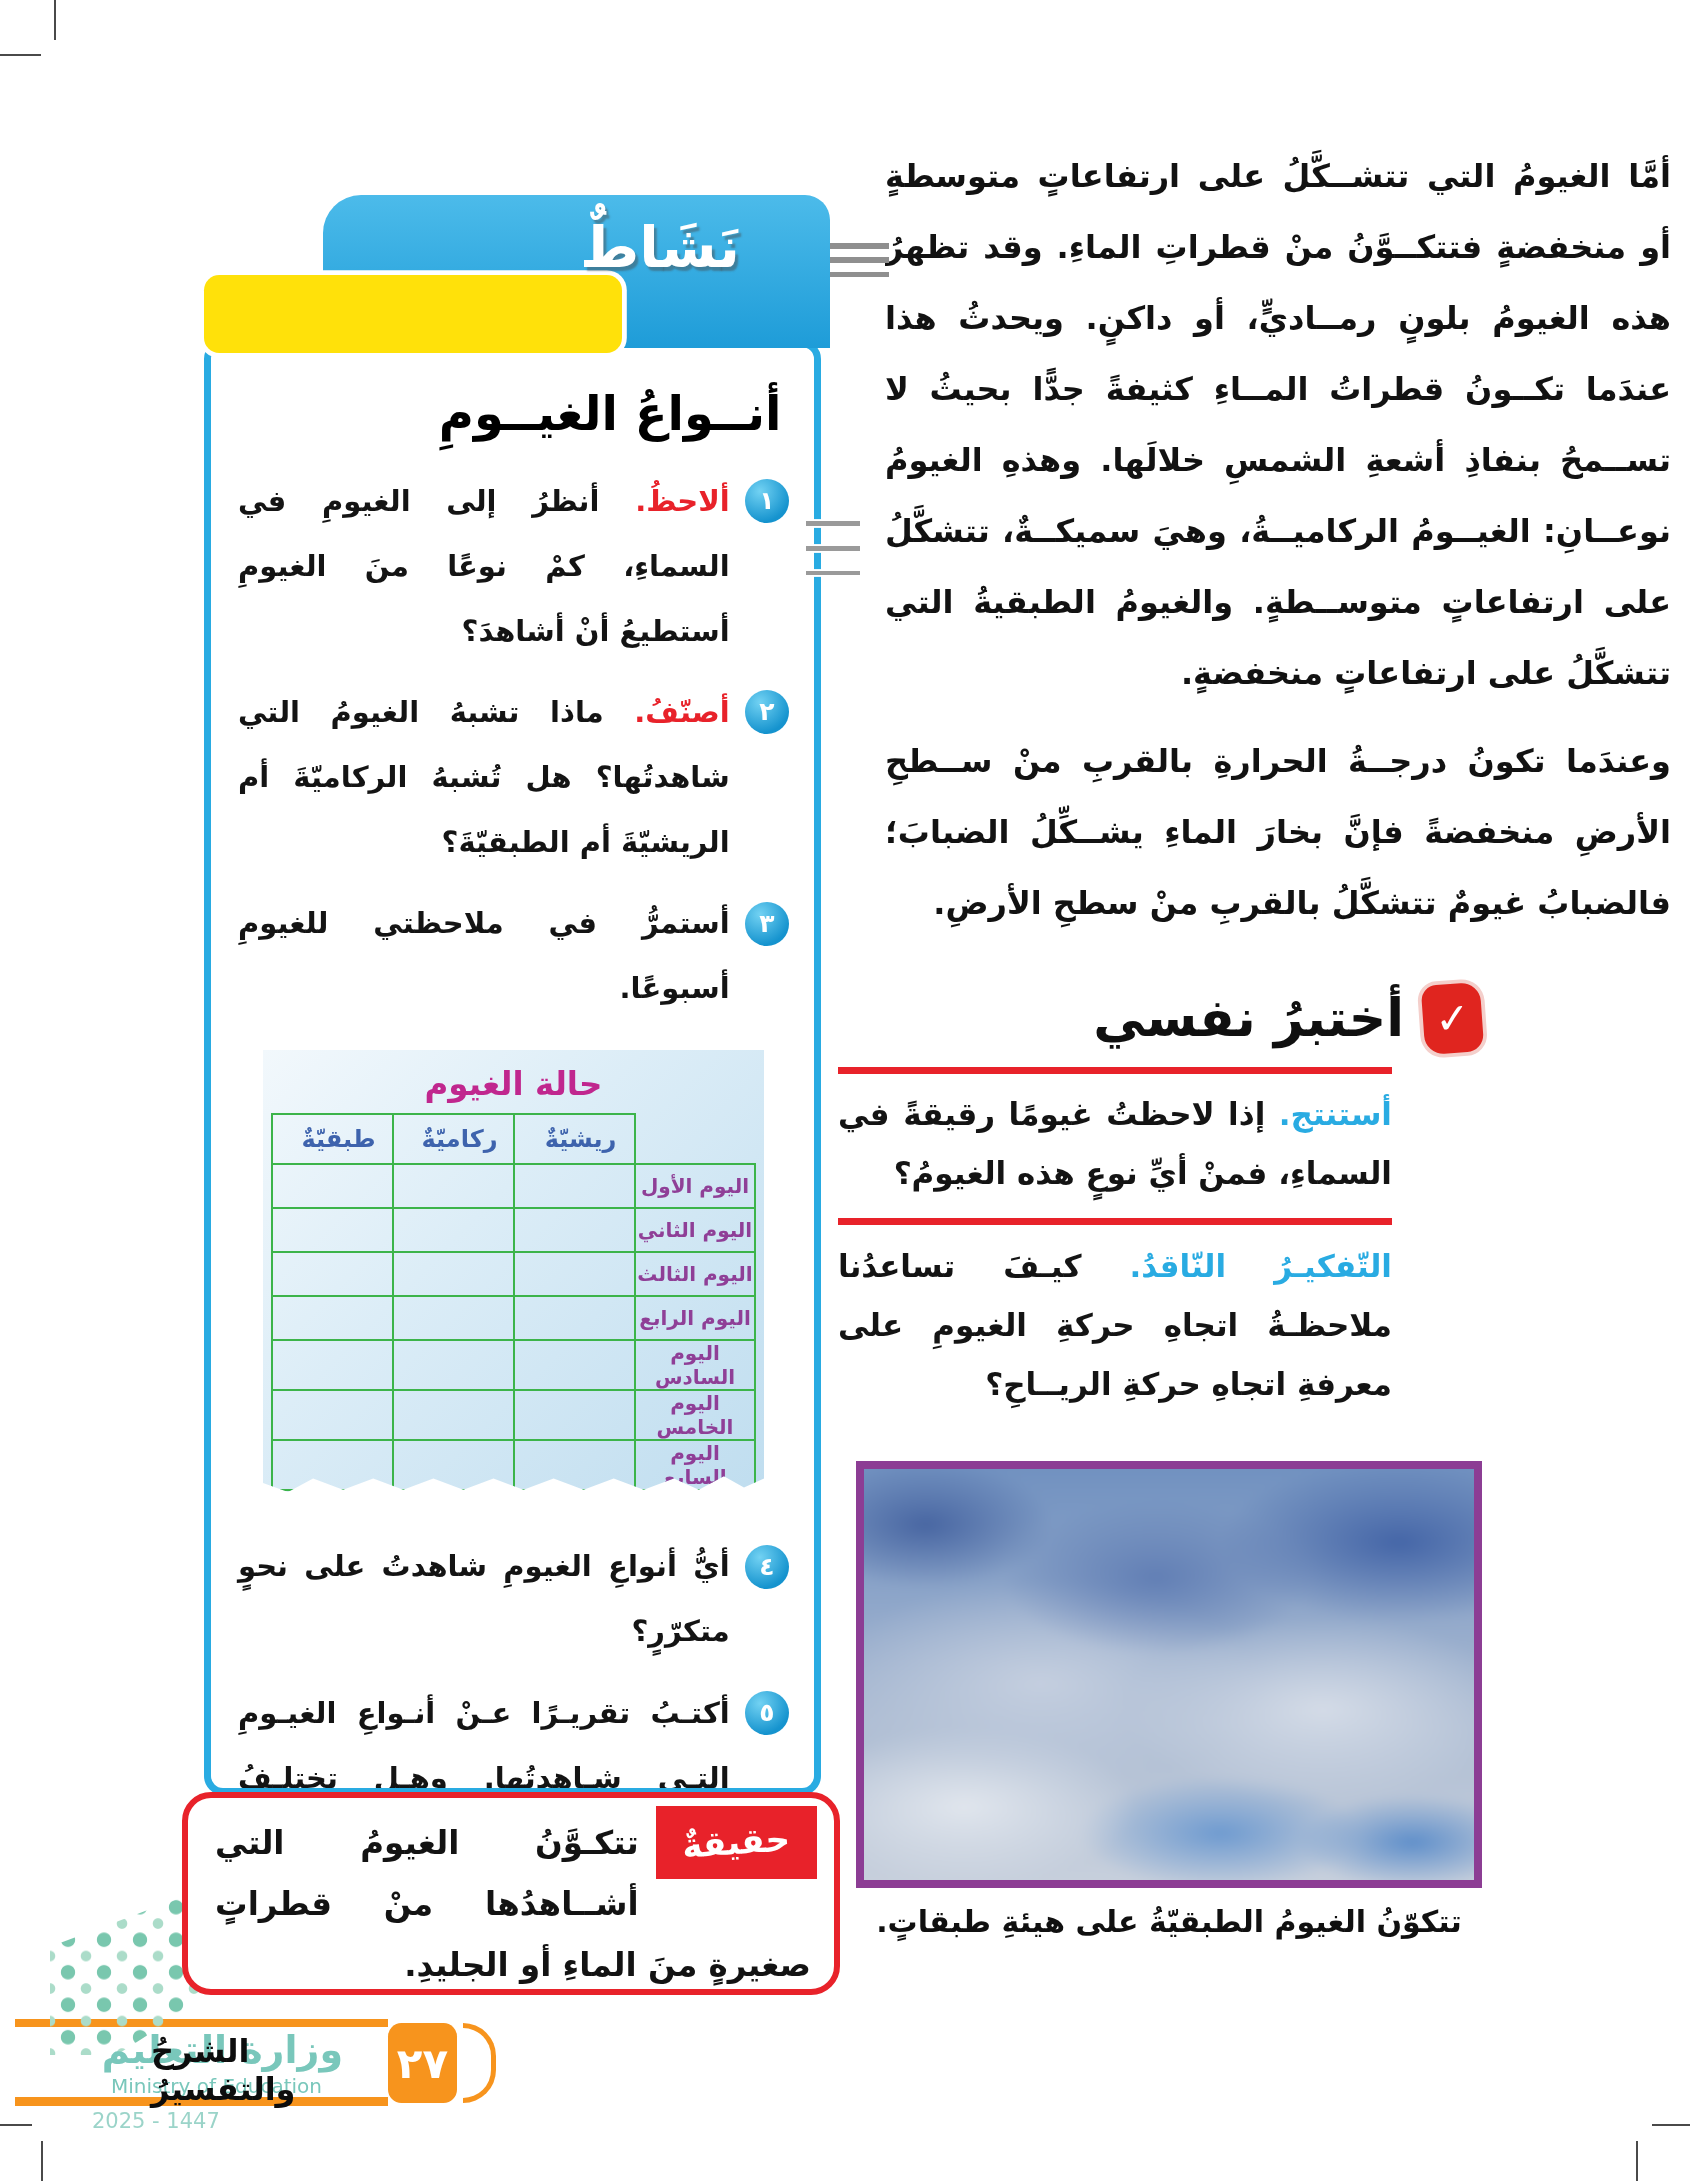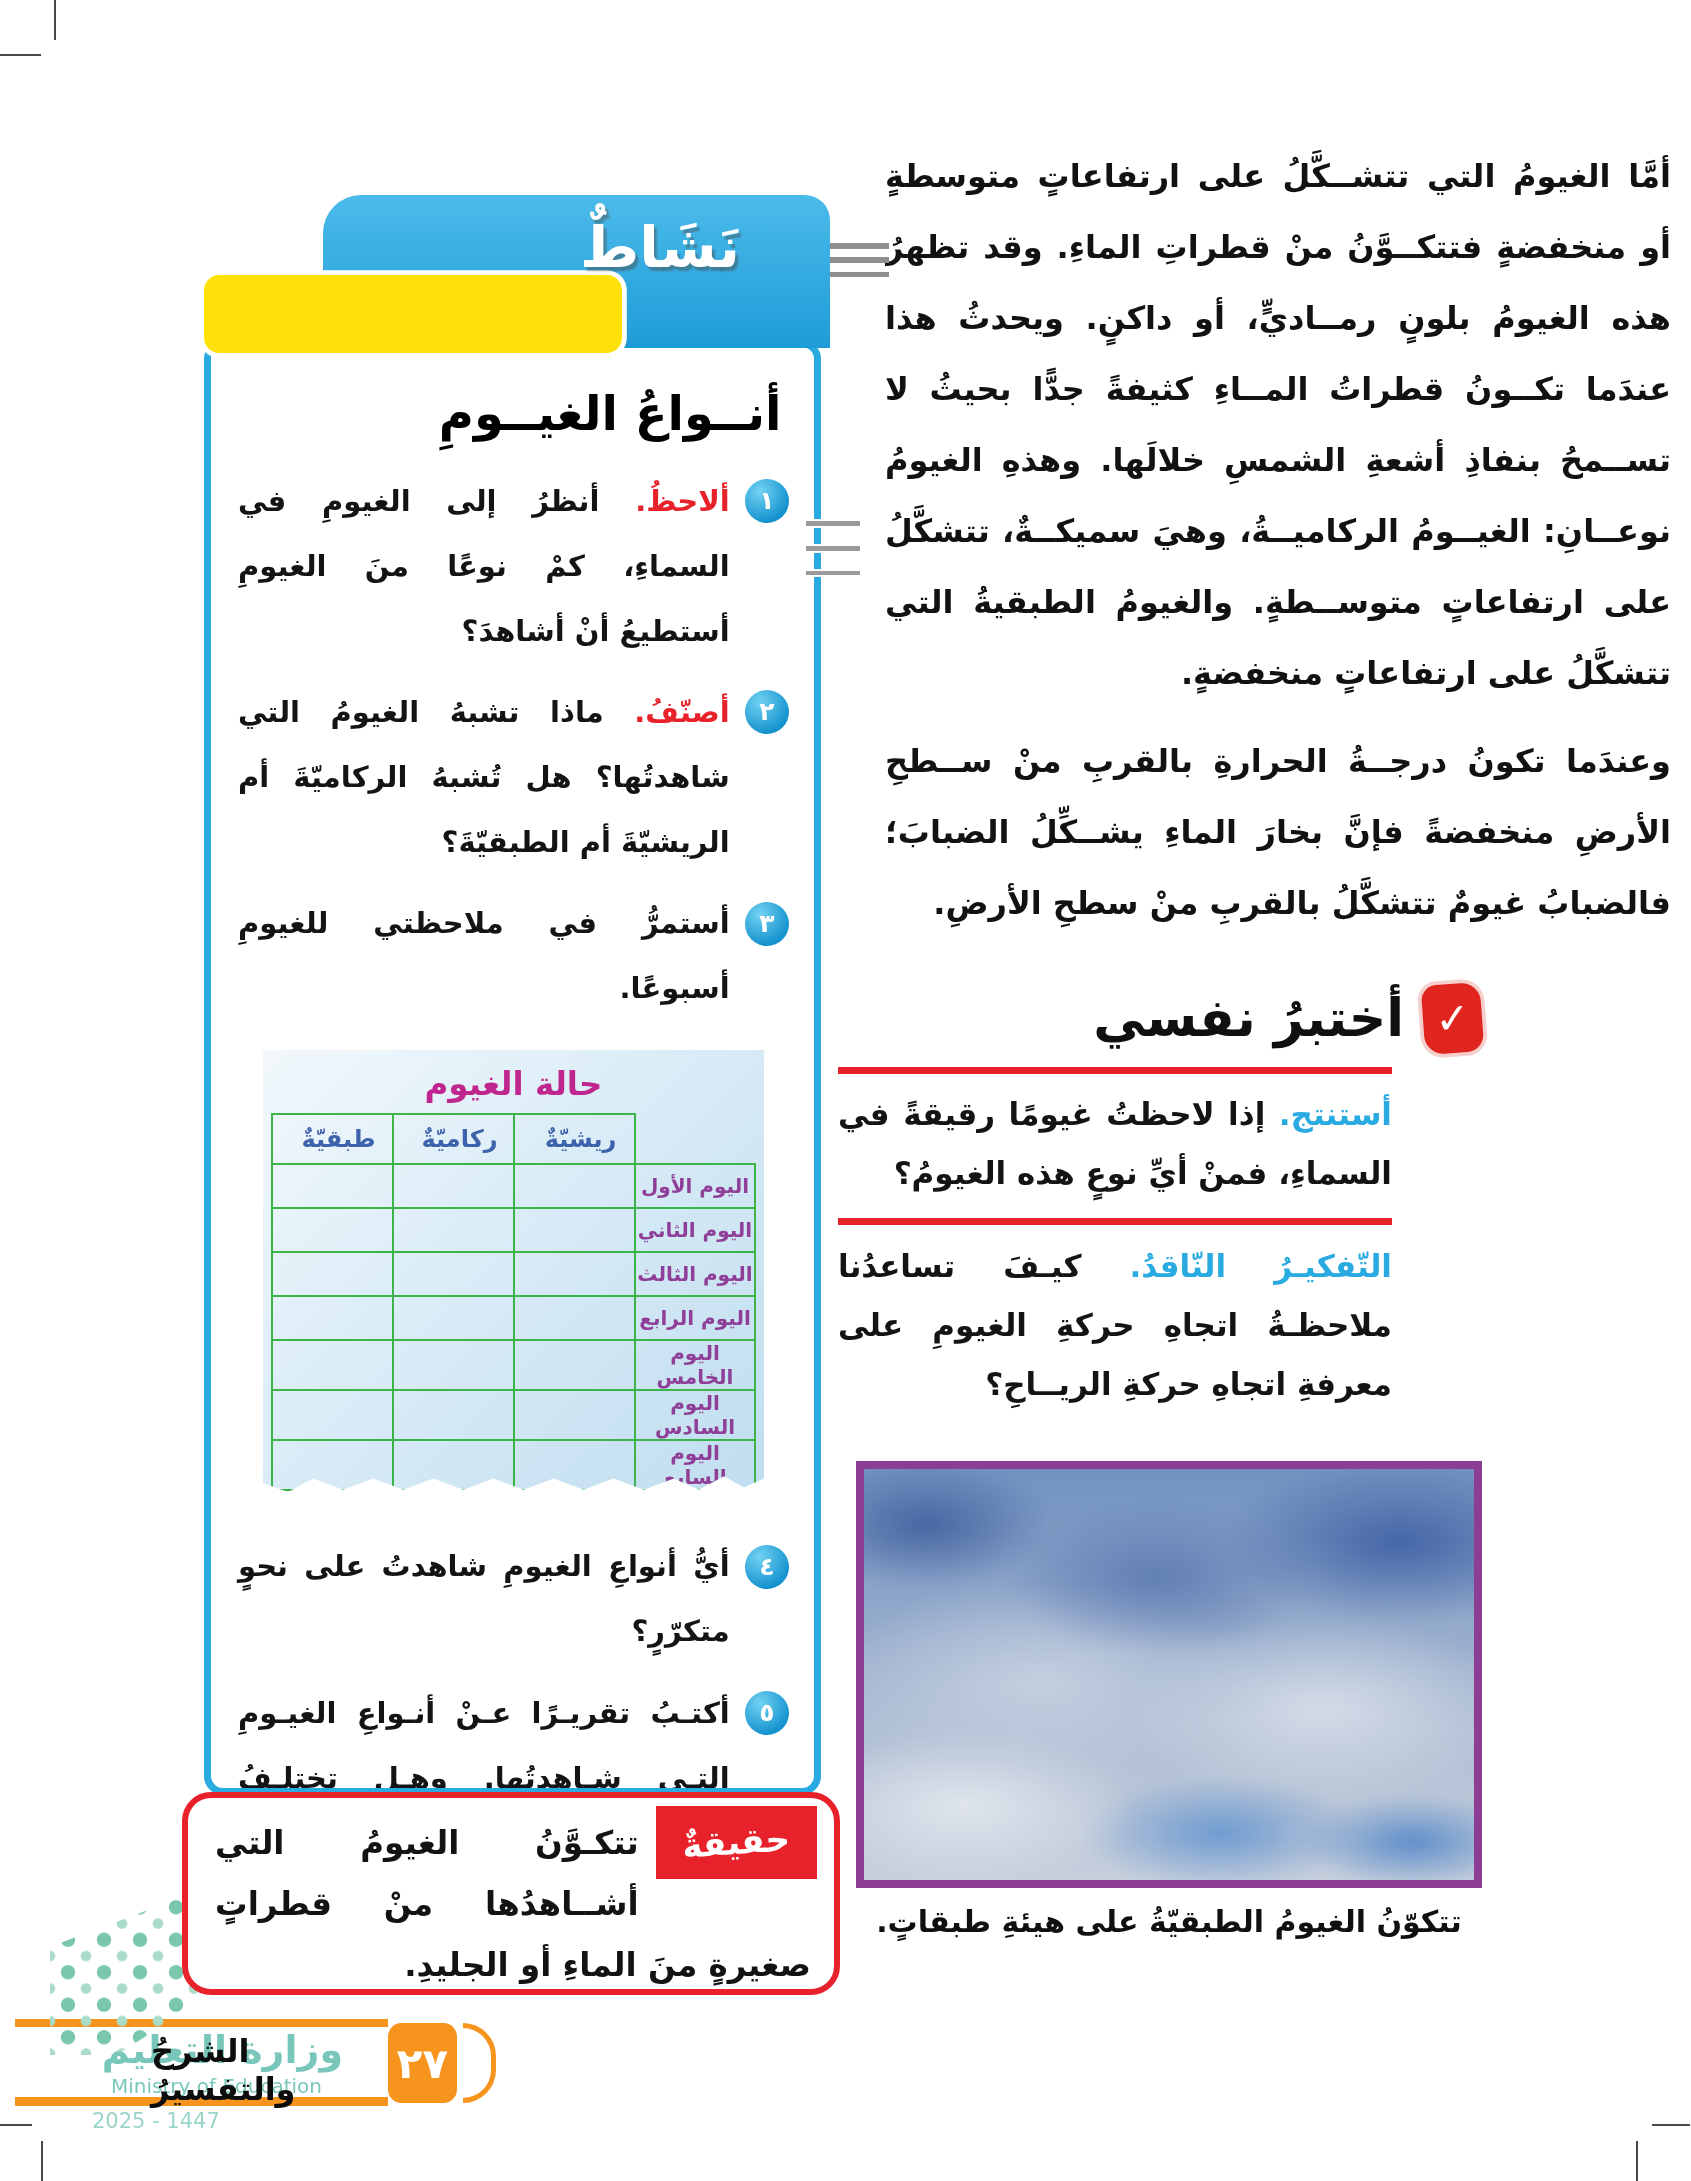--- a/index.html
+++ b/index.html
@@ -227,27 +227,27 @@
                 <td class="cell"></td>
                 <td class="cell"></td>
               </tr>
             <tr>
                 <td class="day">اليوم الرابع</td>
                 <td class="cell"></td>
                 <td class="cell"></td>
                 <td class="cell"></td>
               </tr>
             <tr>
+                <td class="day">اليوم السادس</td>
+                <td class="cell"></td>
+                <td class="cell"></td>
+                <td class="cell"></td>
+              </tr>
+            <tr>
                 <td class="day">اليوم الخامس</td>
-                <td class="cell"></td>
-                <td class="cell"></td>
-                <td class="cell"></td>
-              </tr>
-            <tr>
-                <td class="day">اليوم السادس</td>
                 <td class="cell"></td>
                 <td class="cell"></td>
                 <td class="cell"></td>
               </tr>
             <tr>
                 <td class="day">اليوم السابع</td>
                 <td class="cell"></td>
                 <td class="cell"></td>
                 <td class="cell"></td>
               </tr>

